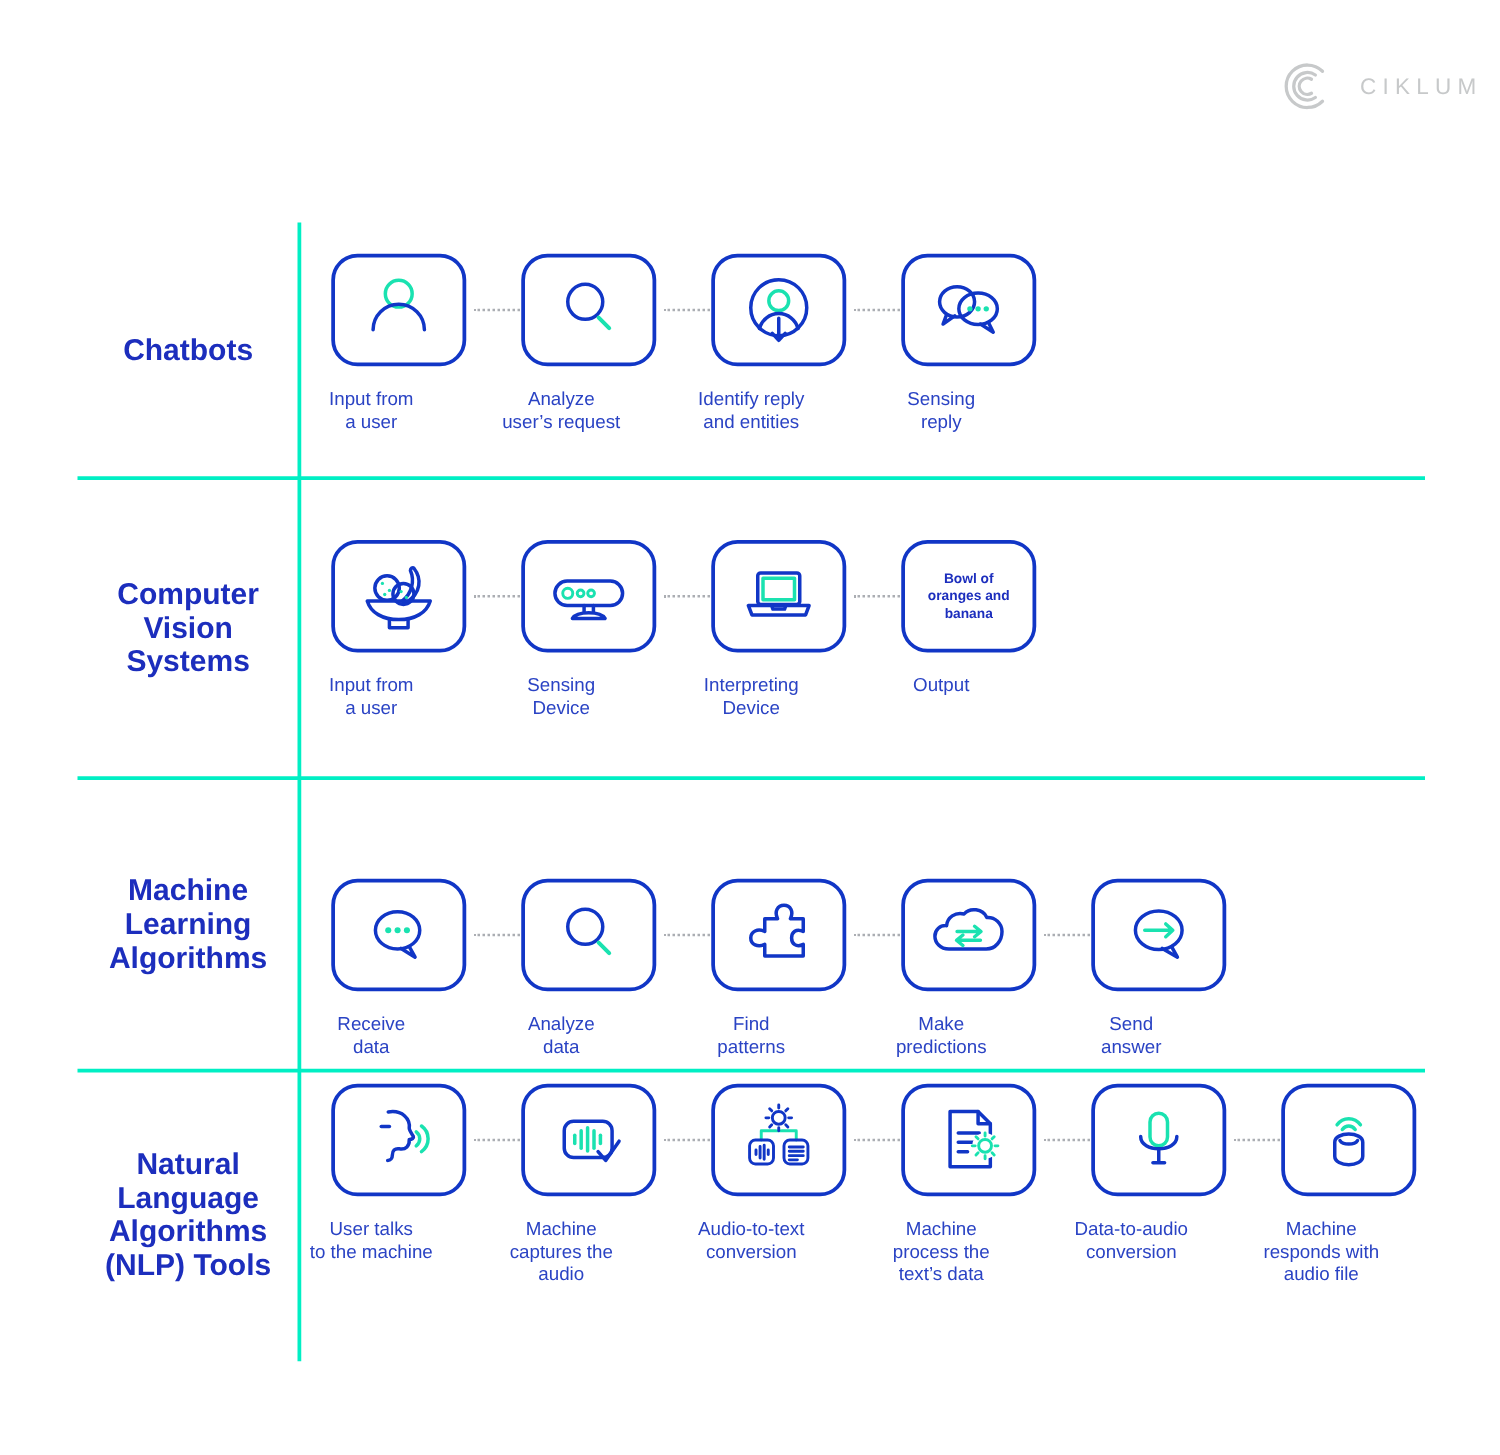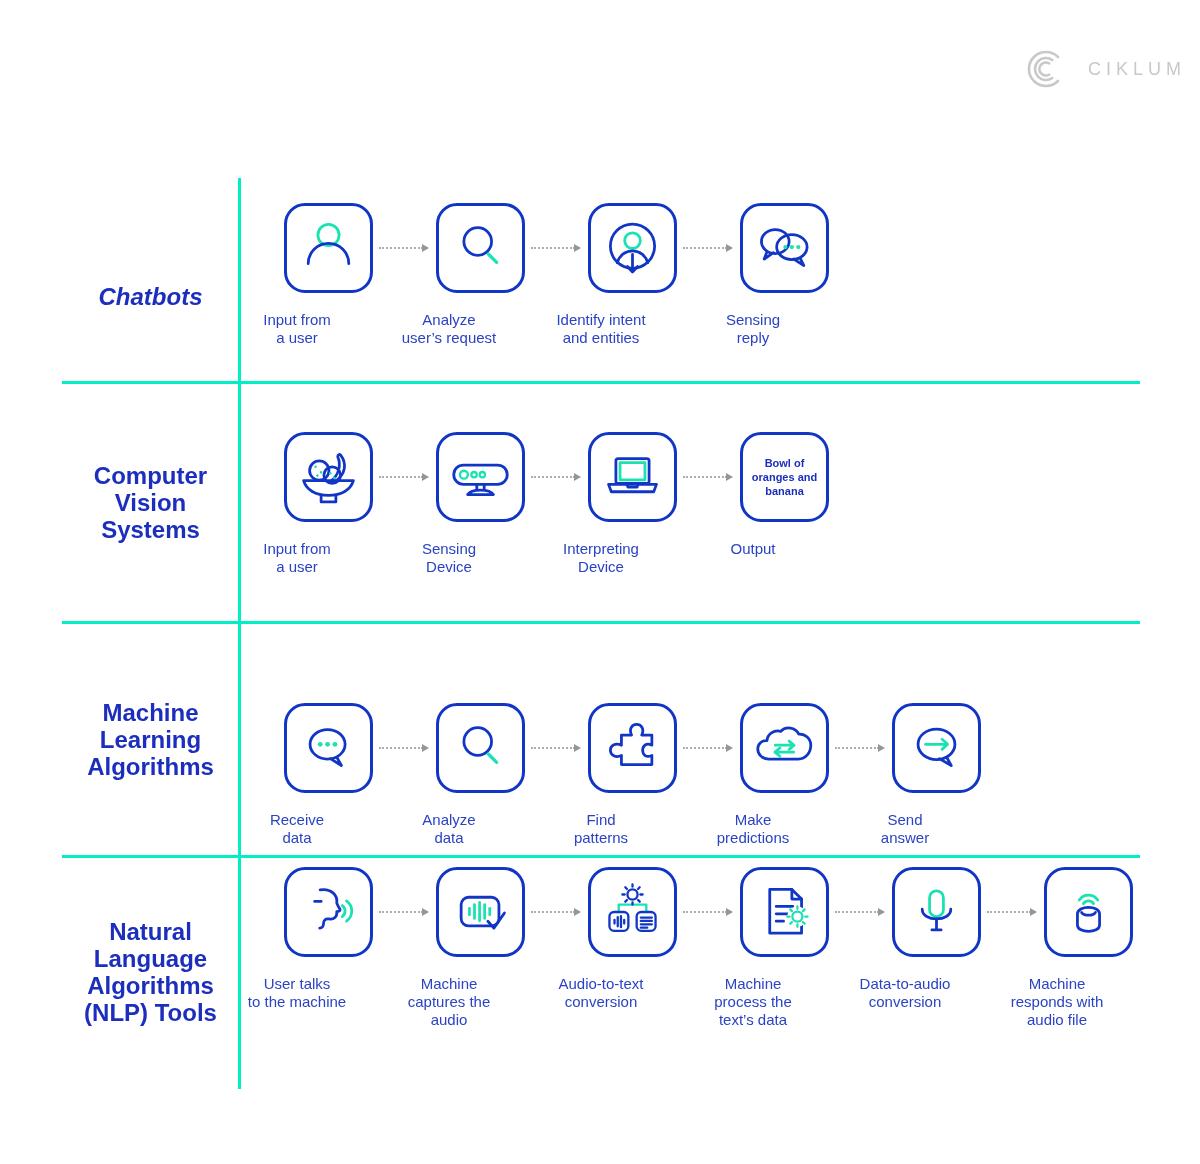--- a/index.html
+++ b/index.html
@@ -24,34 +24,34 @@
   
   .divider-v{position:absolute;left:238px;top:178px;width:3px;height:911px;background:var(--divider);}
   .divider-h{position:absolute;left:62px;width:1078px;height:3px;background:var(--divider);}
   .divider-h.h1{top:381px;}
   .divider-h.h2{top:621px;}
   .divider-h.h3{top:855px;}
 
   
   .row-title{position:absolute;left:62px;width:177px;display:flex;align-items:center;justify-content:center;
     text-align:center;color:var(--head-blue);font-weight:700;font-size:24px;line-height:27px;white-space:pre-line;}
-  .rt1{top:194px;height:204px;font-style:italic;}
+  .rt1{top:178px;height:204px;}
   .rt2{top:382px;height:240px;}
   .rt3{top:622px;height:234px;}
   .rt4{top:856px;height:232px;}
 
   
   .flow{position:absolute;left:283px;display:flex;align-items:flex-start;}
   .f1{top:203px;}
   .f2{top:432px;}
   .f3{top:703px;}
   .f4{top:867px;}
 
   .step{display:flex;flex-direction:column;align-items:flex-end;width:90px;}
-  .box{width:89px;height:90px;border:3px solid var(--blue);border-radius:21px;
+  .box{width:108px;height:90px;border:3px solid var(--blue);border-radius:21px;
     display:flex;align-items:center;justify-content:center;background:#fff;flex:none;}
   .box-text{font-size:11px;line-height:14px;font-weight:700;color:var(--head-blue);text-align:center;white-space:pre-line;}
   .caption{width:152px;margin-top:18px;text-align:center;color:var(--cap-blue);
     font-size:15px;line-height:18px;white-space:pre-line;}
 
   .arrow{width:62px;height:90px;display:flex;align-items:center;justify-content:center;flex:none;}
   .arrow-line{width:44px;height:0;border-top:2px dotted var(--arrow);}
   .arrow-head{width:0;height:0;border-top:4.5px solid transparent;border-bottom:4.5px solid transparent;
     border-left:7px solid var(--arrow-head);margin-left:-1px;}
 
@@ -131,21 +131,21 @@
 
     <div class="step">
       <div class="box">
         <svg width="84" height="84" viewBox="0 0 90 90">
           <circle class="st-b" cx="45" cy="43" r="24"></circle>
           <circle class="st-g" cx="45" cy="37" r="8.5"></circle>
           <path class="st-b" d="M28.5,61 A17,17 0 0 1 61.5,61"></path>
           <path class="st-b" d="M45,52 V71 M39.5,65 L45,71 L50.5,65"></path>
         </svg>
       </div>
-      <div class="caption">Identify intent
+      <div class="caption">Identify reply
 and entities</div>
     </div>
 
     <div class="arrow">
         <span class="arrow-line"></span>
         <span class="arrow-head"></span>
       </div>
 
     <div class="step">
       <div class="box">

